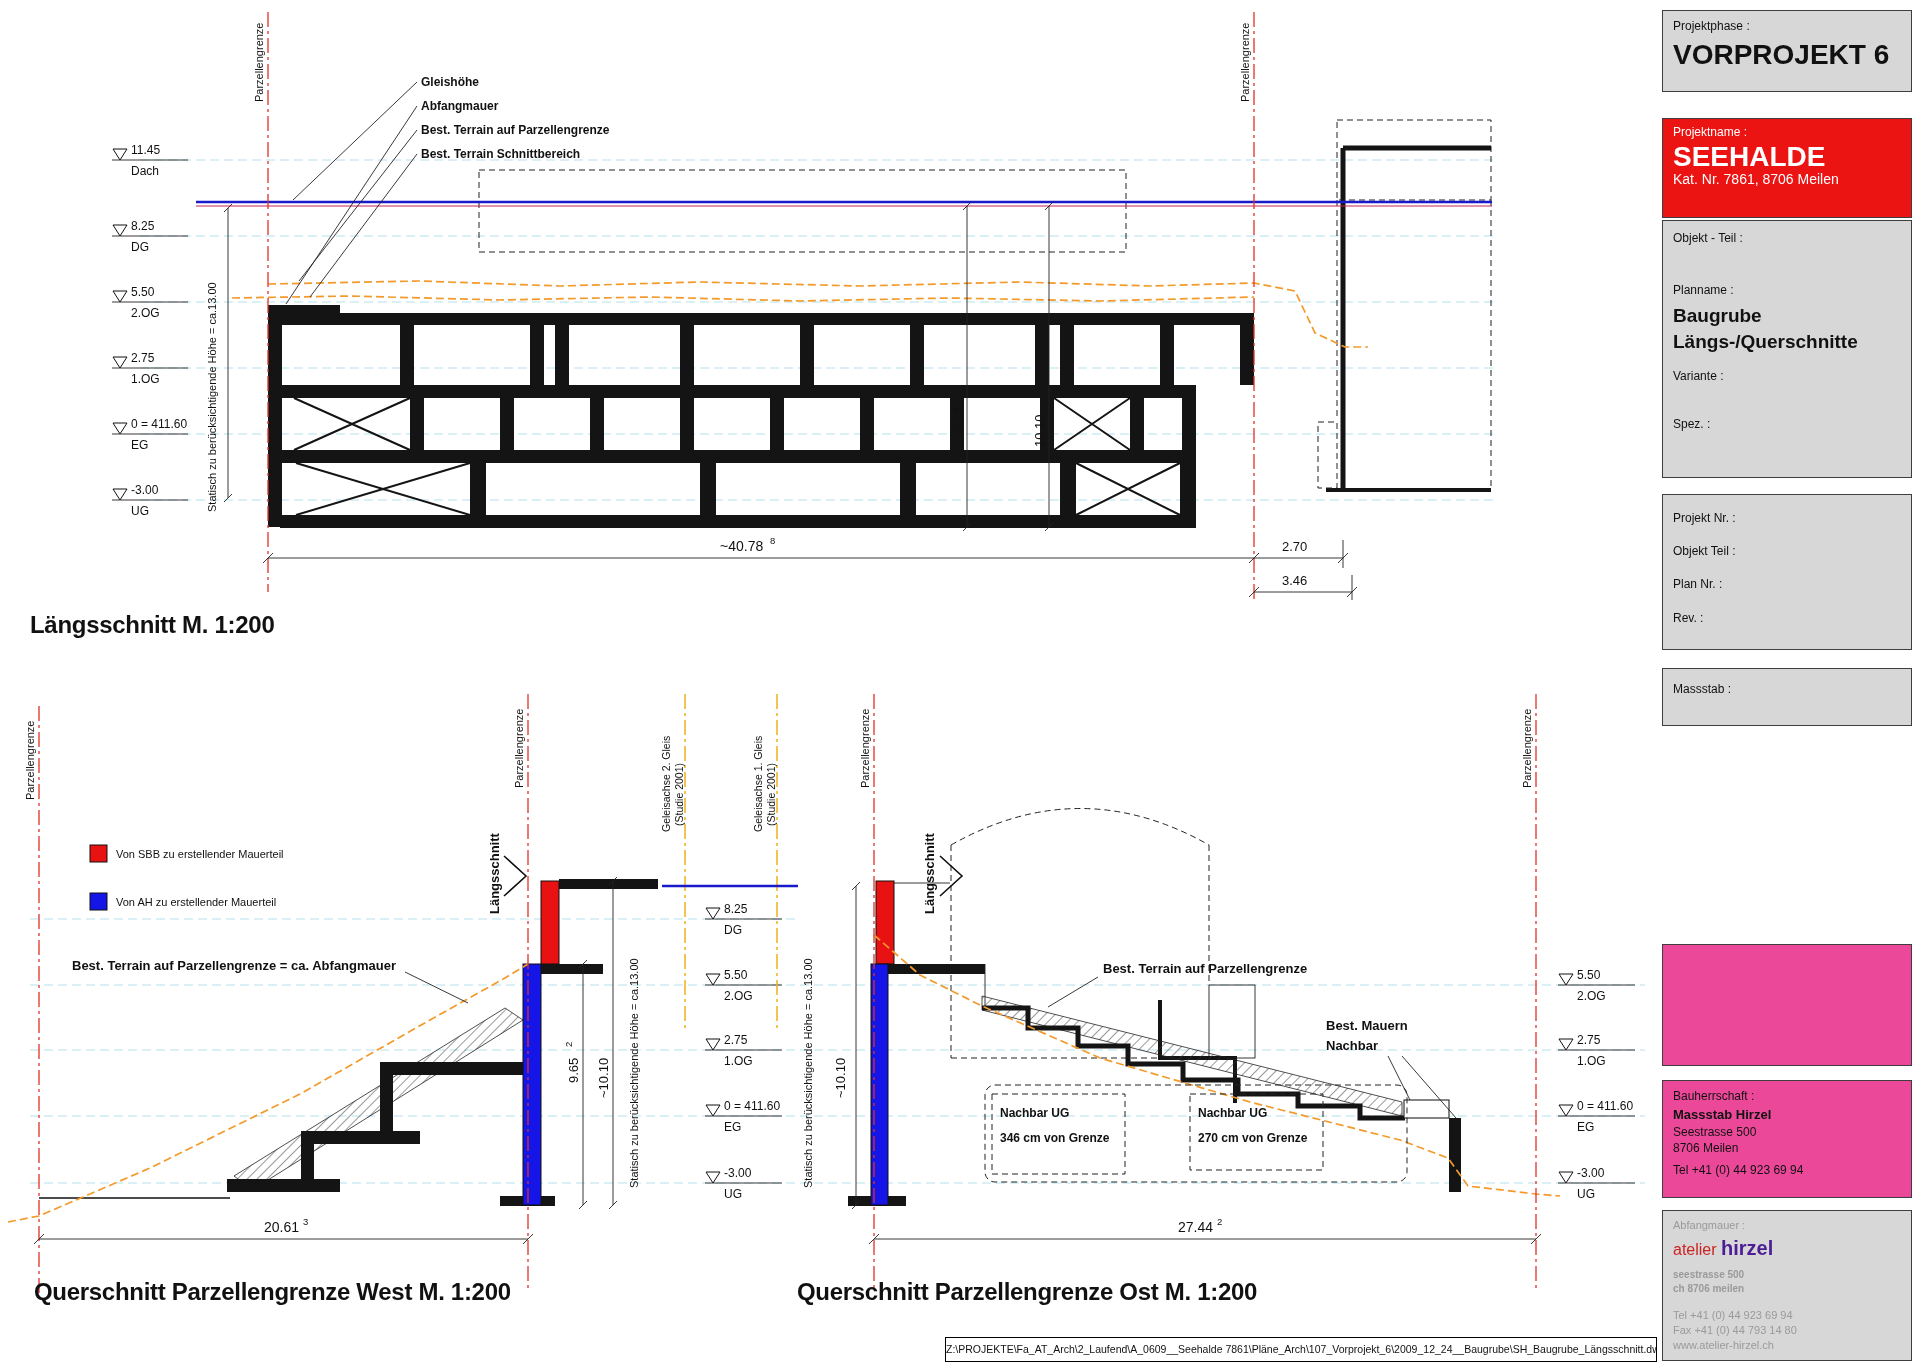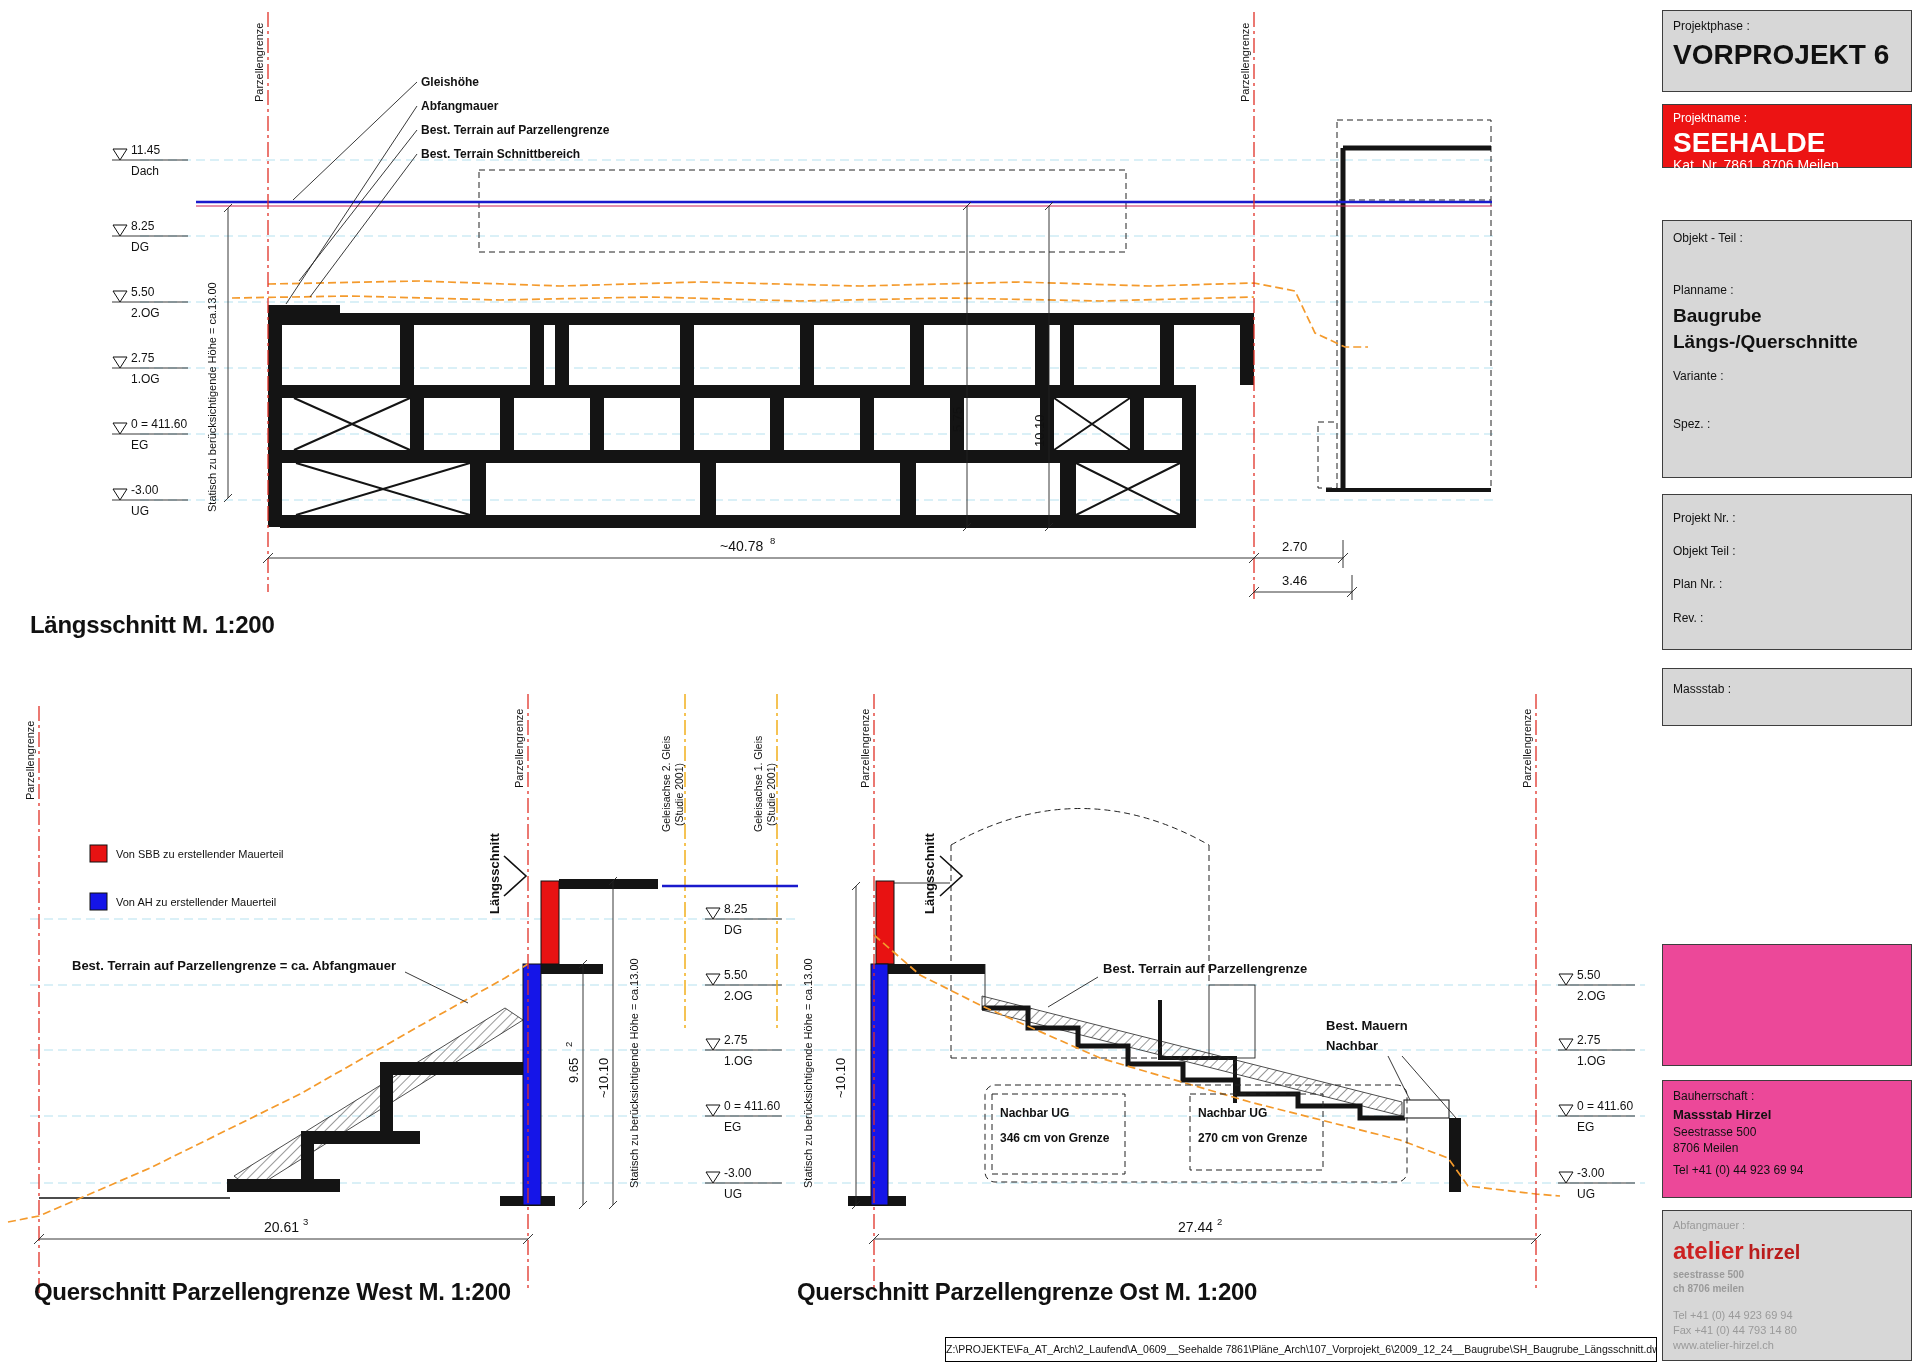--- a/index.html
+++ b/index.html
@@ -33,22 +33,22 @@
   
   .tbx{position:absolute;left:1662px;width:250px;background:#d7d7d7;border:1.5px solid #3e3e3e}
   .tbx.white{background:#ec4899}
   .tbx.redbox{background:#ec1313;color:#fff}
   .tbx .abs{position:absolute;left:10px;white-space:nowrap}
   .tb-label{font-size:12px}
   .tb-big{font-size:28px;font-weight:bold}
   .tb-med{font-size:19px;font-weight:bold}
   .tb-small{font-size:14px}
   .bold13{font-size:13px;font-weight:bold}
-  .atelier-red{color:#cc2222;font-size:24px;font-weight:bold}
-  .atelier-gray{color:#b91c1c;font-size:20px;font-weight:bold}
+  .atelier-red{color:#cc2222;font-size:16px;font-weight:normal}
+  .atelier-gray{color:#4c1d95;font-size:20px;font-weight:bold}
   .arch-addr{font-size:10px;font-weight:bold;color:#9a9a9a}
   .arch-tel{font-size:11px;color:#9a9a9a}
   .filebox{position:absolute;left:945px;top:1337px;width:712px;height:25px;border:1px solid #000;
            font-size:10.5px;text-align:center;line-height:23px;background:#fff;white-space:nowrap;overflow:hidden}
 </style>
 </head>
 <body>
 
 <div class="sheet">
 
@@ -424,21 +424,21 @@
     <text class="title-txt" x="797" y="1300">Querschnitt Parzellengrenze Ost M. 1:200</text>
   </g>
 </svg>
 
 
 <div class="tbx" style="top:10px;height:82px">
   <div class="abs tb-label" style="top:8px">Projektphase :</div>
   <div class="abs tb-big" style="top:28px">VORPROJEKT 6</div>
 </div>
 
-<div class="tbx redbox" style="top:104px;height:64px">
+<div class="tbx redbox" style="top:118px;height:100px">
   <div class="abs tb-label" style="top:6px">Projektname :</div>
   <div class="abs tb-big" style="top:22px">SEEHALDE</div>
   <div class="abs tb-small" style="top:52px">Kat. Nr. 7861, 8706 Meilen</div>
 </div>
 
 <div class="tbx" style="top:494px;height:156px">
   <div class="abs tb-label" style="top:16px">Projekt Nr. :</div>
   <div class="abs tb-label" style="top:49px">Objekt Teil :</div>
   <div class="abs tb-label" style="top:82px">Plan Nr. :</div>
   <div class="abs tb-label" style="top:116px">Rev. :</div>

